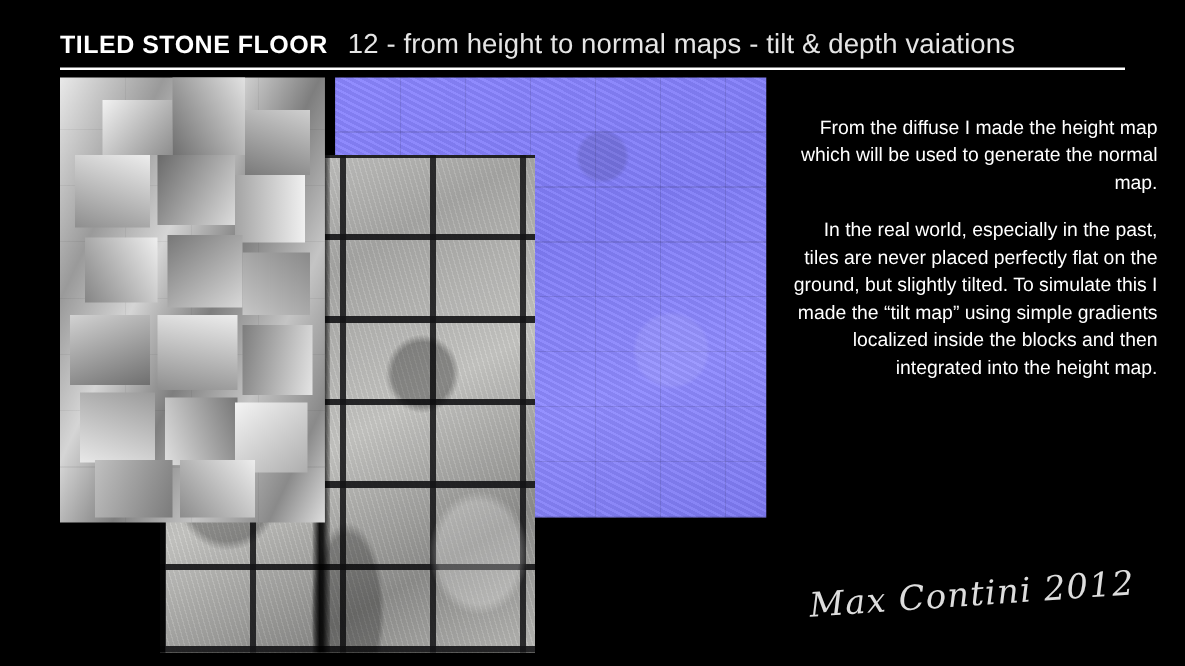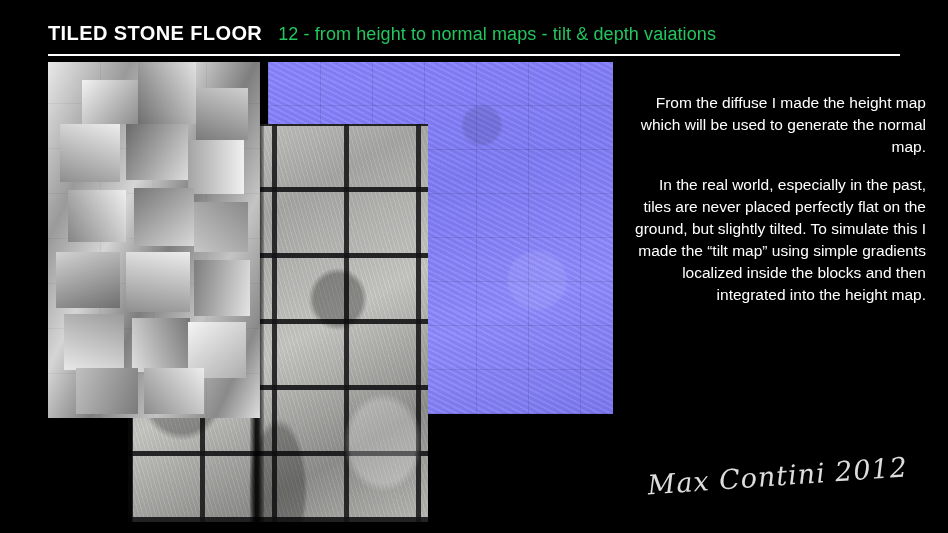--- a/index.html
+++ b/index.html
@@ -33,22 +33,22 @@
     gap: 16px;
     white-space: nowrap;
   }
   #title-main {
     color: #ffffff;
     font-size: 20px;
     font-weight: bold;
     letter-spacing: 0.4px;
   }
   #title-sub {
-    color: #22c55e;
-    font-size: 18px;
+    color: #e5e5e5;
+    font-size: 22px;
     font-weight: normal;
     letter-spacing: 0.1px;
   }
   #title-rule {
     position: absolute;
     left: 0;
     top: 32px;
     width: 852px;
     height: 2px;
     background: #ffffff;

